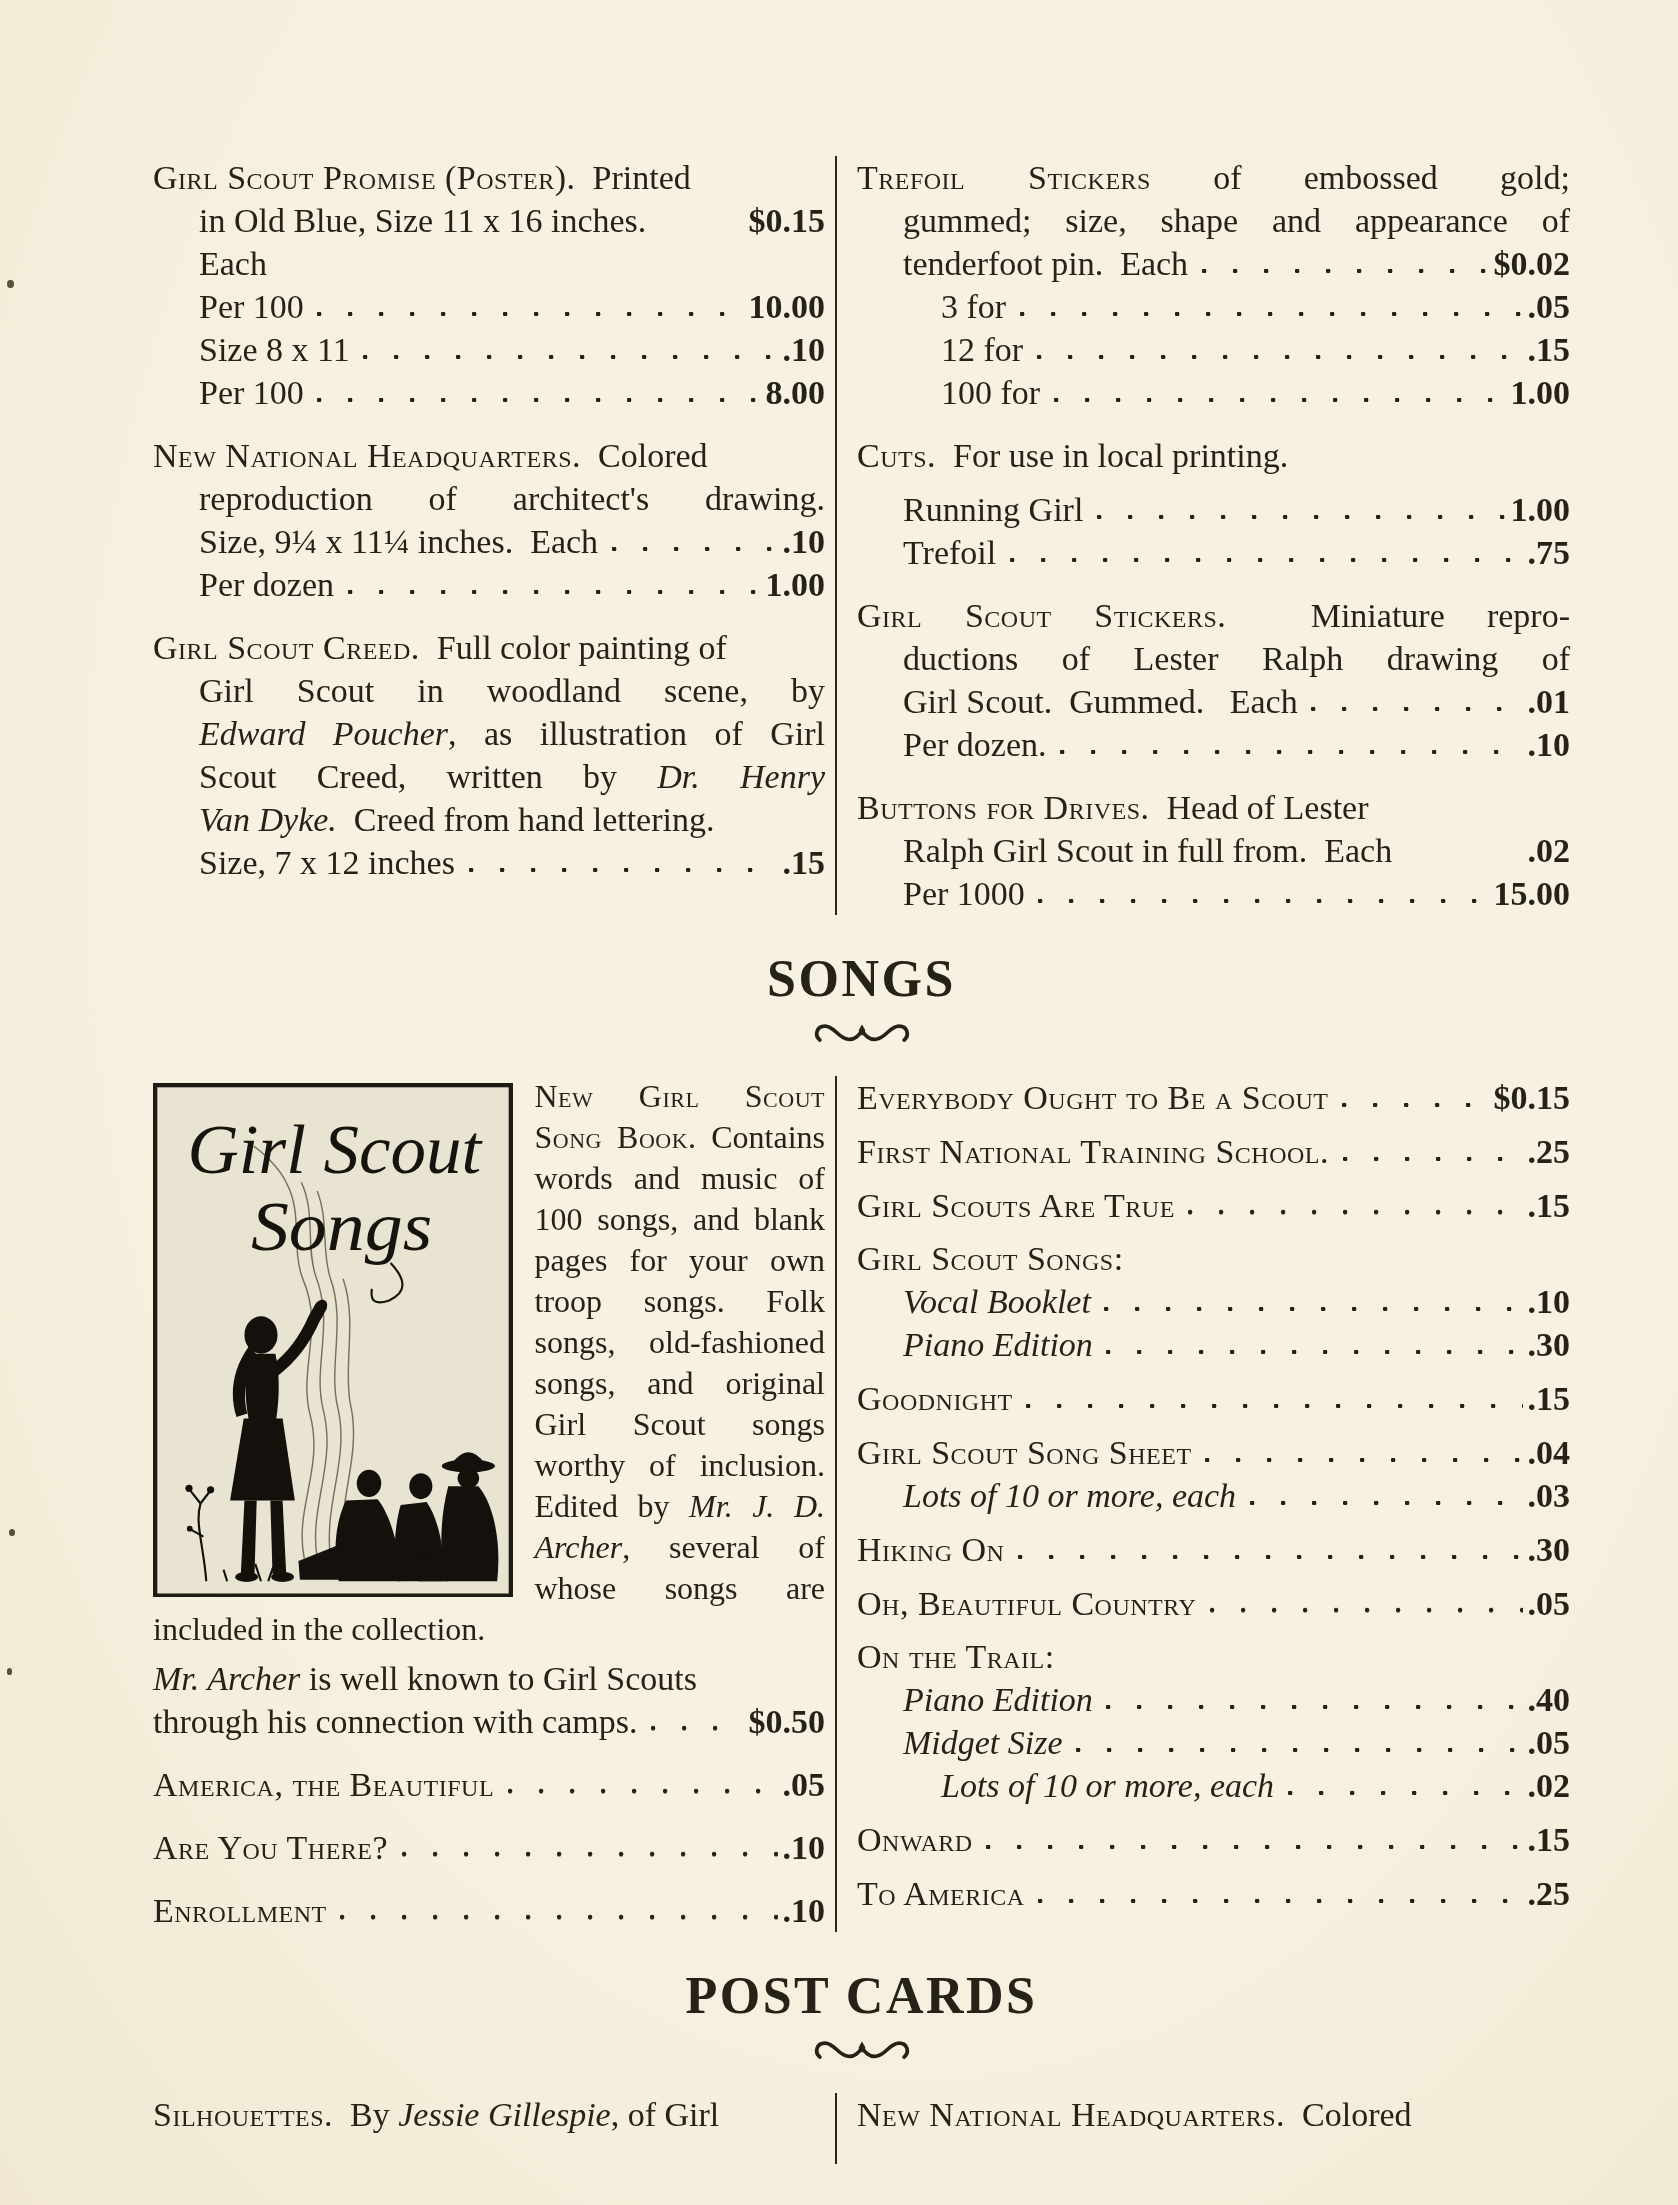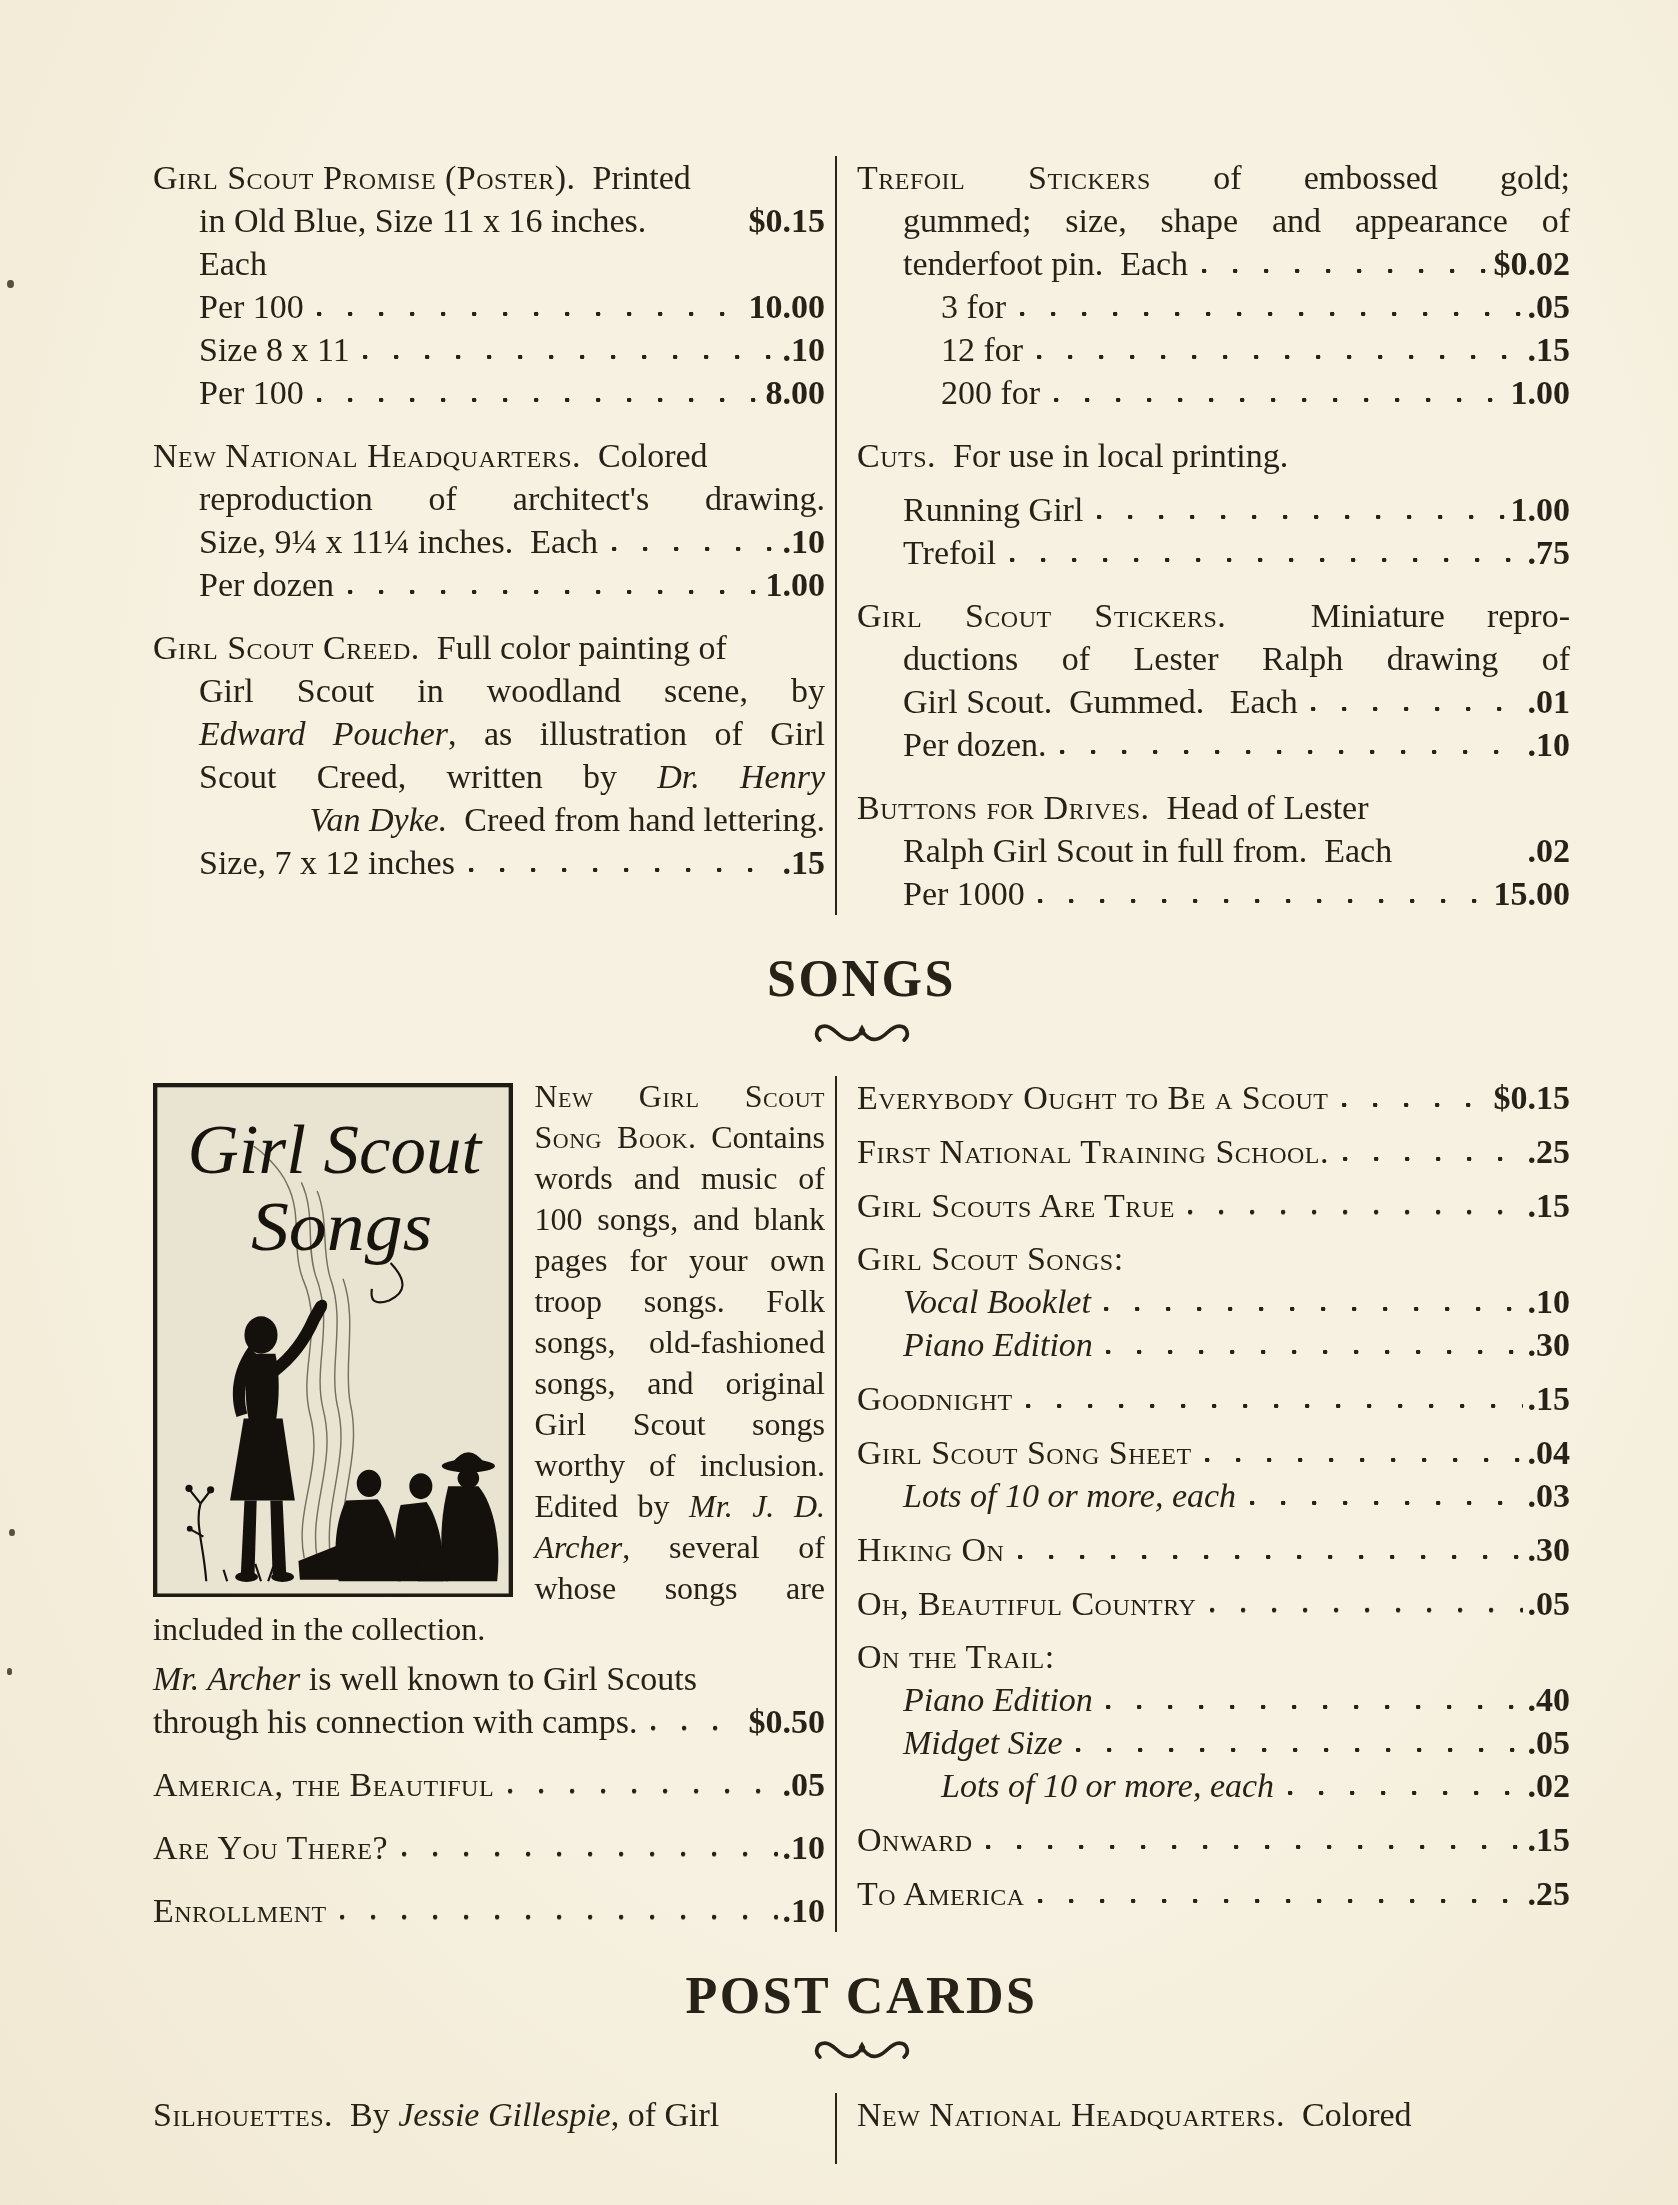--- a/index.html
+++ b/index.html
@@ -5,21 +5,21 @@
   html,body{margin:0;padding:0;background:#d8d2c0;}
   .page{position:relative;width:1679px;height:2205px;margin:0 auto;overflow:hidden;
         background:radial-gradient(ellipse at 55% 38%, #f7f1e1 55%, #f0e8d2 100%);
         color:#272218;font-family:"Liberation Serif","DejaVu Serif",serif;
         font-size:34px;line-height:43px;}
   .content{position:absolute;left:153px;top:156px;width:1417px;}
   .speck{position:absolute;background:#5a4f3c;border-radius:50%;}
   .row{display:flex;align-items:baseline;}
   .lab{white-space:pre-wrap;}
   .lab.just{flex:1;text-align:justify;text-align-last:justify;}
-  .ind1{padding-left:46px;justify-content:flex-end;}
+  .ind1{padding-left:46px;}
   .ind2{padding-left:84px;align-items:center;}
   .gap{margin-top:20px;}
   .gap-sm{margin-top:10.8px;}
   .sc{font-variant:small-caps;letter-spacing:0.5px;}
   .i{font-style:italic;}
   .price{font-weight:bold;white-space:pre;}
   .leader{flex:1 1 25px;min-width:25px;height:8.3px;align-self:flex-end;margin:0 5px 10px 11.6px;
           background-image:radial-gradient(circle at 4.1px 4.1px, #272218 2.1px, transparent 2.6px);
           background-size:31px 8.3px;background-repeat:repeat-x;background-position:left bottom;}
   .leader.nodots{background:none;}
@@ -122,21 +122,21 @@
             <span class="lab"><span>3 for</span></span>
             <span class="leader"></span>
             <span class="price">.05</span>
           </div>
           <div class="row ind2">
             <span class="lab"><span>12 for</span></span>
             <span class="leader"></span>
             <span class="price">.15</span>
           </div>
           <div class="row ind2">
-            <span class="lab"><span>200 for</span></span>
+            <span class="lab"><span>100 for</span></span>
             <span class="leader"></span>
             <span class="price">1.00</span>
           </div>
           <div class="row gap">
             <span class="lab"><span class="sc">Cuts.</span><span>  For use in local printing.</span></span>
           </div>
           <div class="row ind1 gap-sm">
             <span class="lab"><span>Running Girl</span></span>
             <span class="leader"></span>
             <span class="price">1.00</span>

